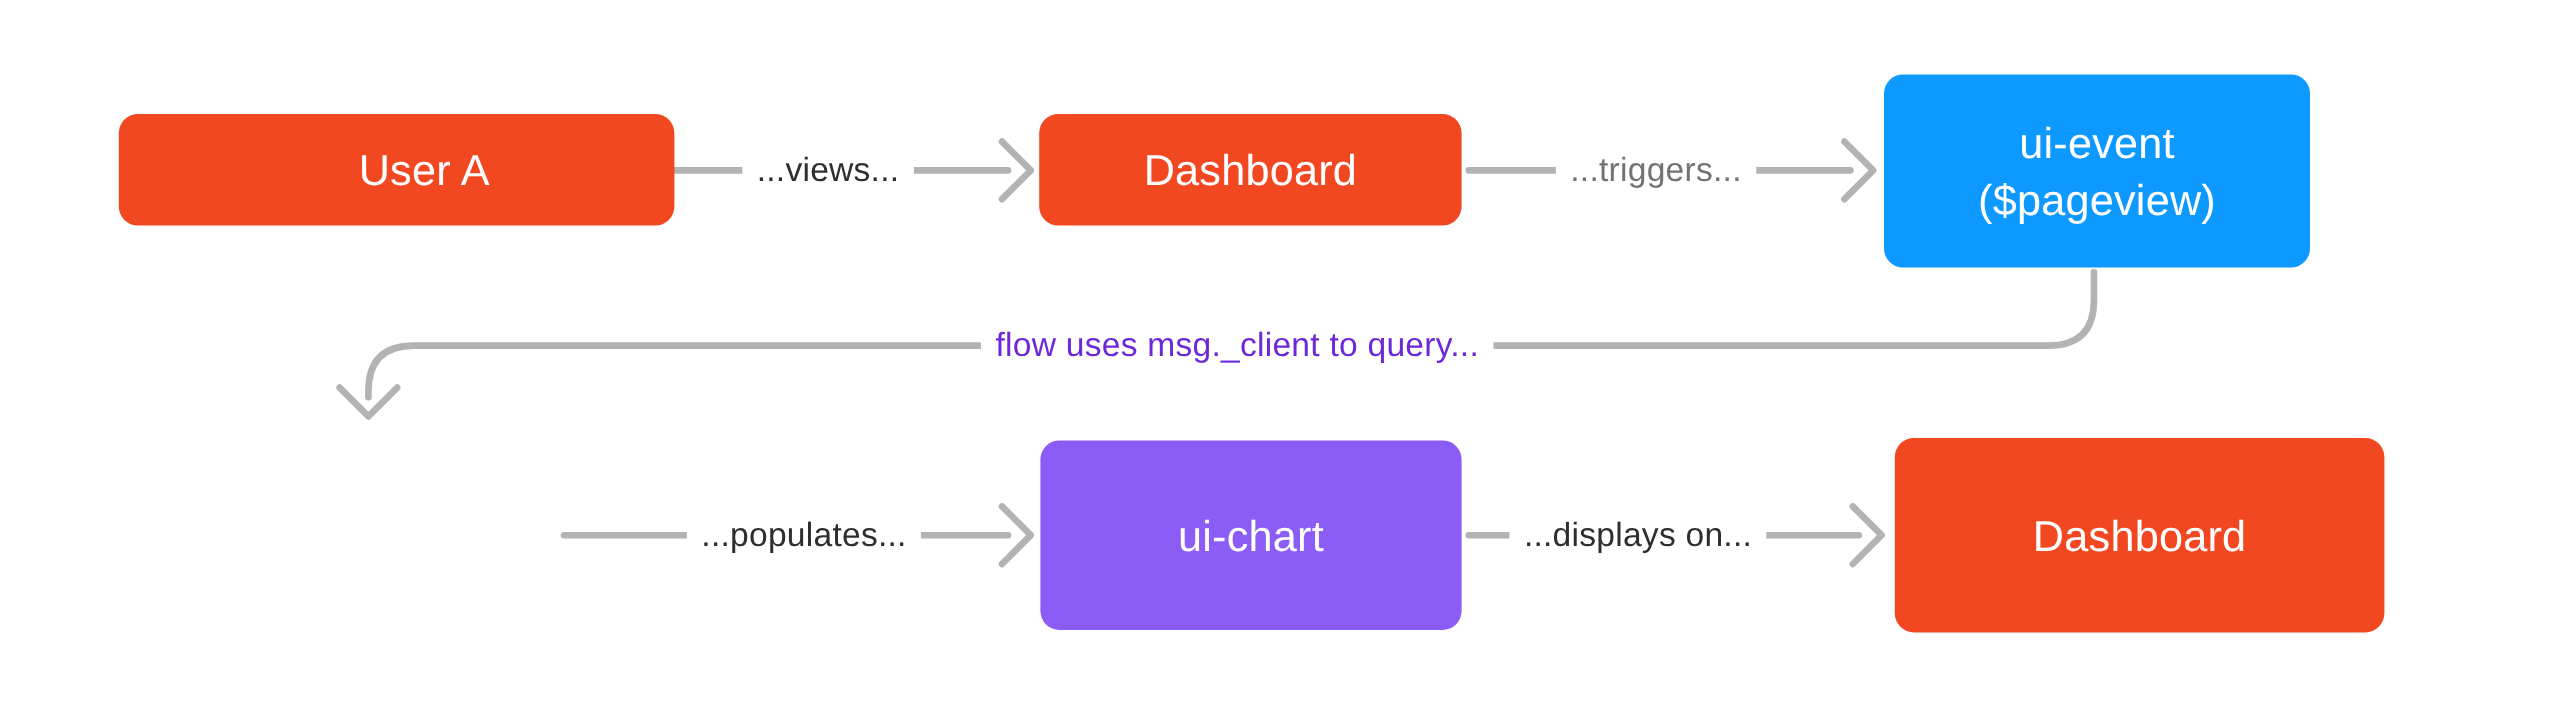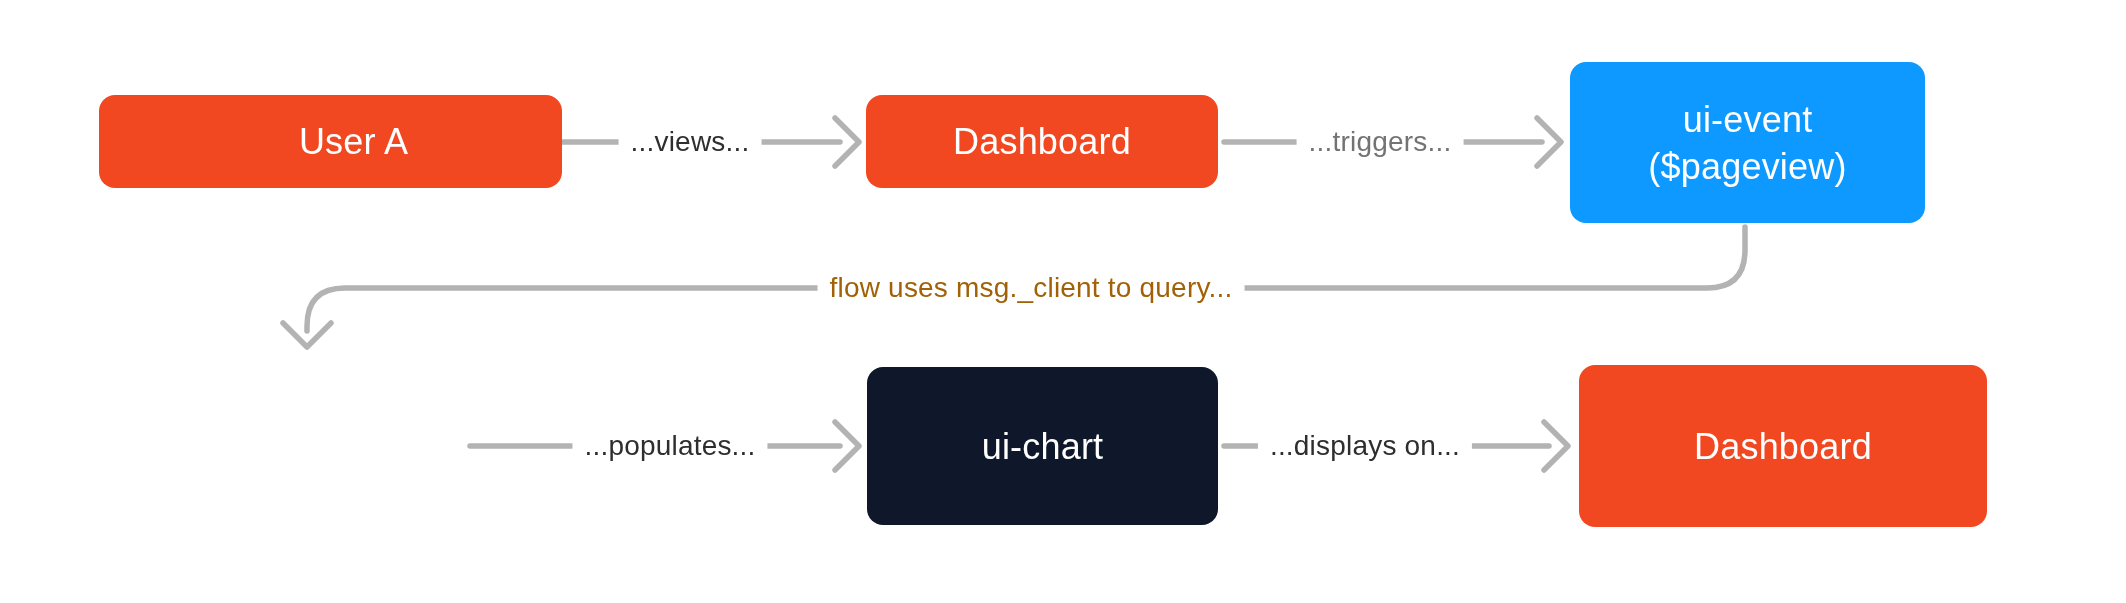--- a/index.html
+++ b/index.html
@@ -90,27 +90,27 @@
   <div class="node" id="node-dashboard" style="background-color: rgb(242, 72, 34);">
     <span>Dashboard</span>
   </div>
 
   <div class="node" id="node-ui-event" style="background-color: rgb(13, 153, 255);">
     <span>ui-event</span>
     <span>($pageview)</span>
   </div>
 
 
-  <div class="node" id="node-ui-chart" style="background-color: #0f172a;">
+  <div class="node" id="node-ui-chart" style="background-color: #8b5cf6;">
     <span>ui-chart</span>
   </div>
 
   <div class="node" id="node-dashboard-2" style="background-color: rgb(242, 72, 34);">
     <span>Dashboard</span>
   </div>
 
   <div class="edge-label" id="label-views" style="color: rgb(46, 46, 46);">...views...</div>
   <div class="edge-label" id="label-triggers" style="color: #737373;">...triggers...</div>
-  <div class="edge-label" id="label-flow" style="color: #a16207;">flow uses msg._client to query...</div>
+  <div class="edge-label" id="label-flow" style="color: #6d28d9;">flow uses msg._client to query...</div>
   <div class="edge-label" id="label-populates" style="color: rgb(46, 46, 46);">...populates...</div>
   <div class="edge-label" id="label-displays" style="color: rgb(46, 46, 46);">...displays on...</div>
 
 </div>
 
 </body></html>

